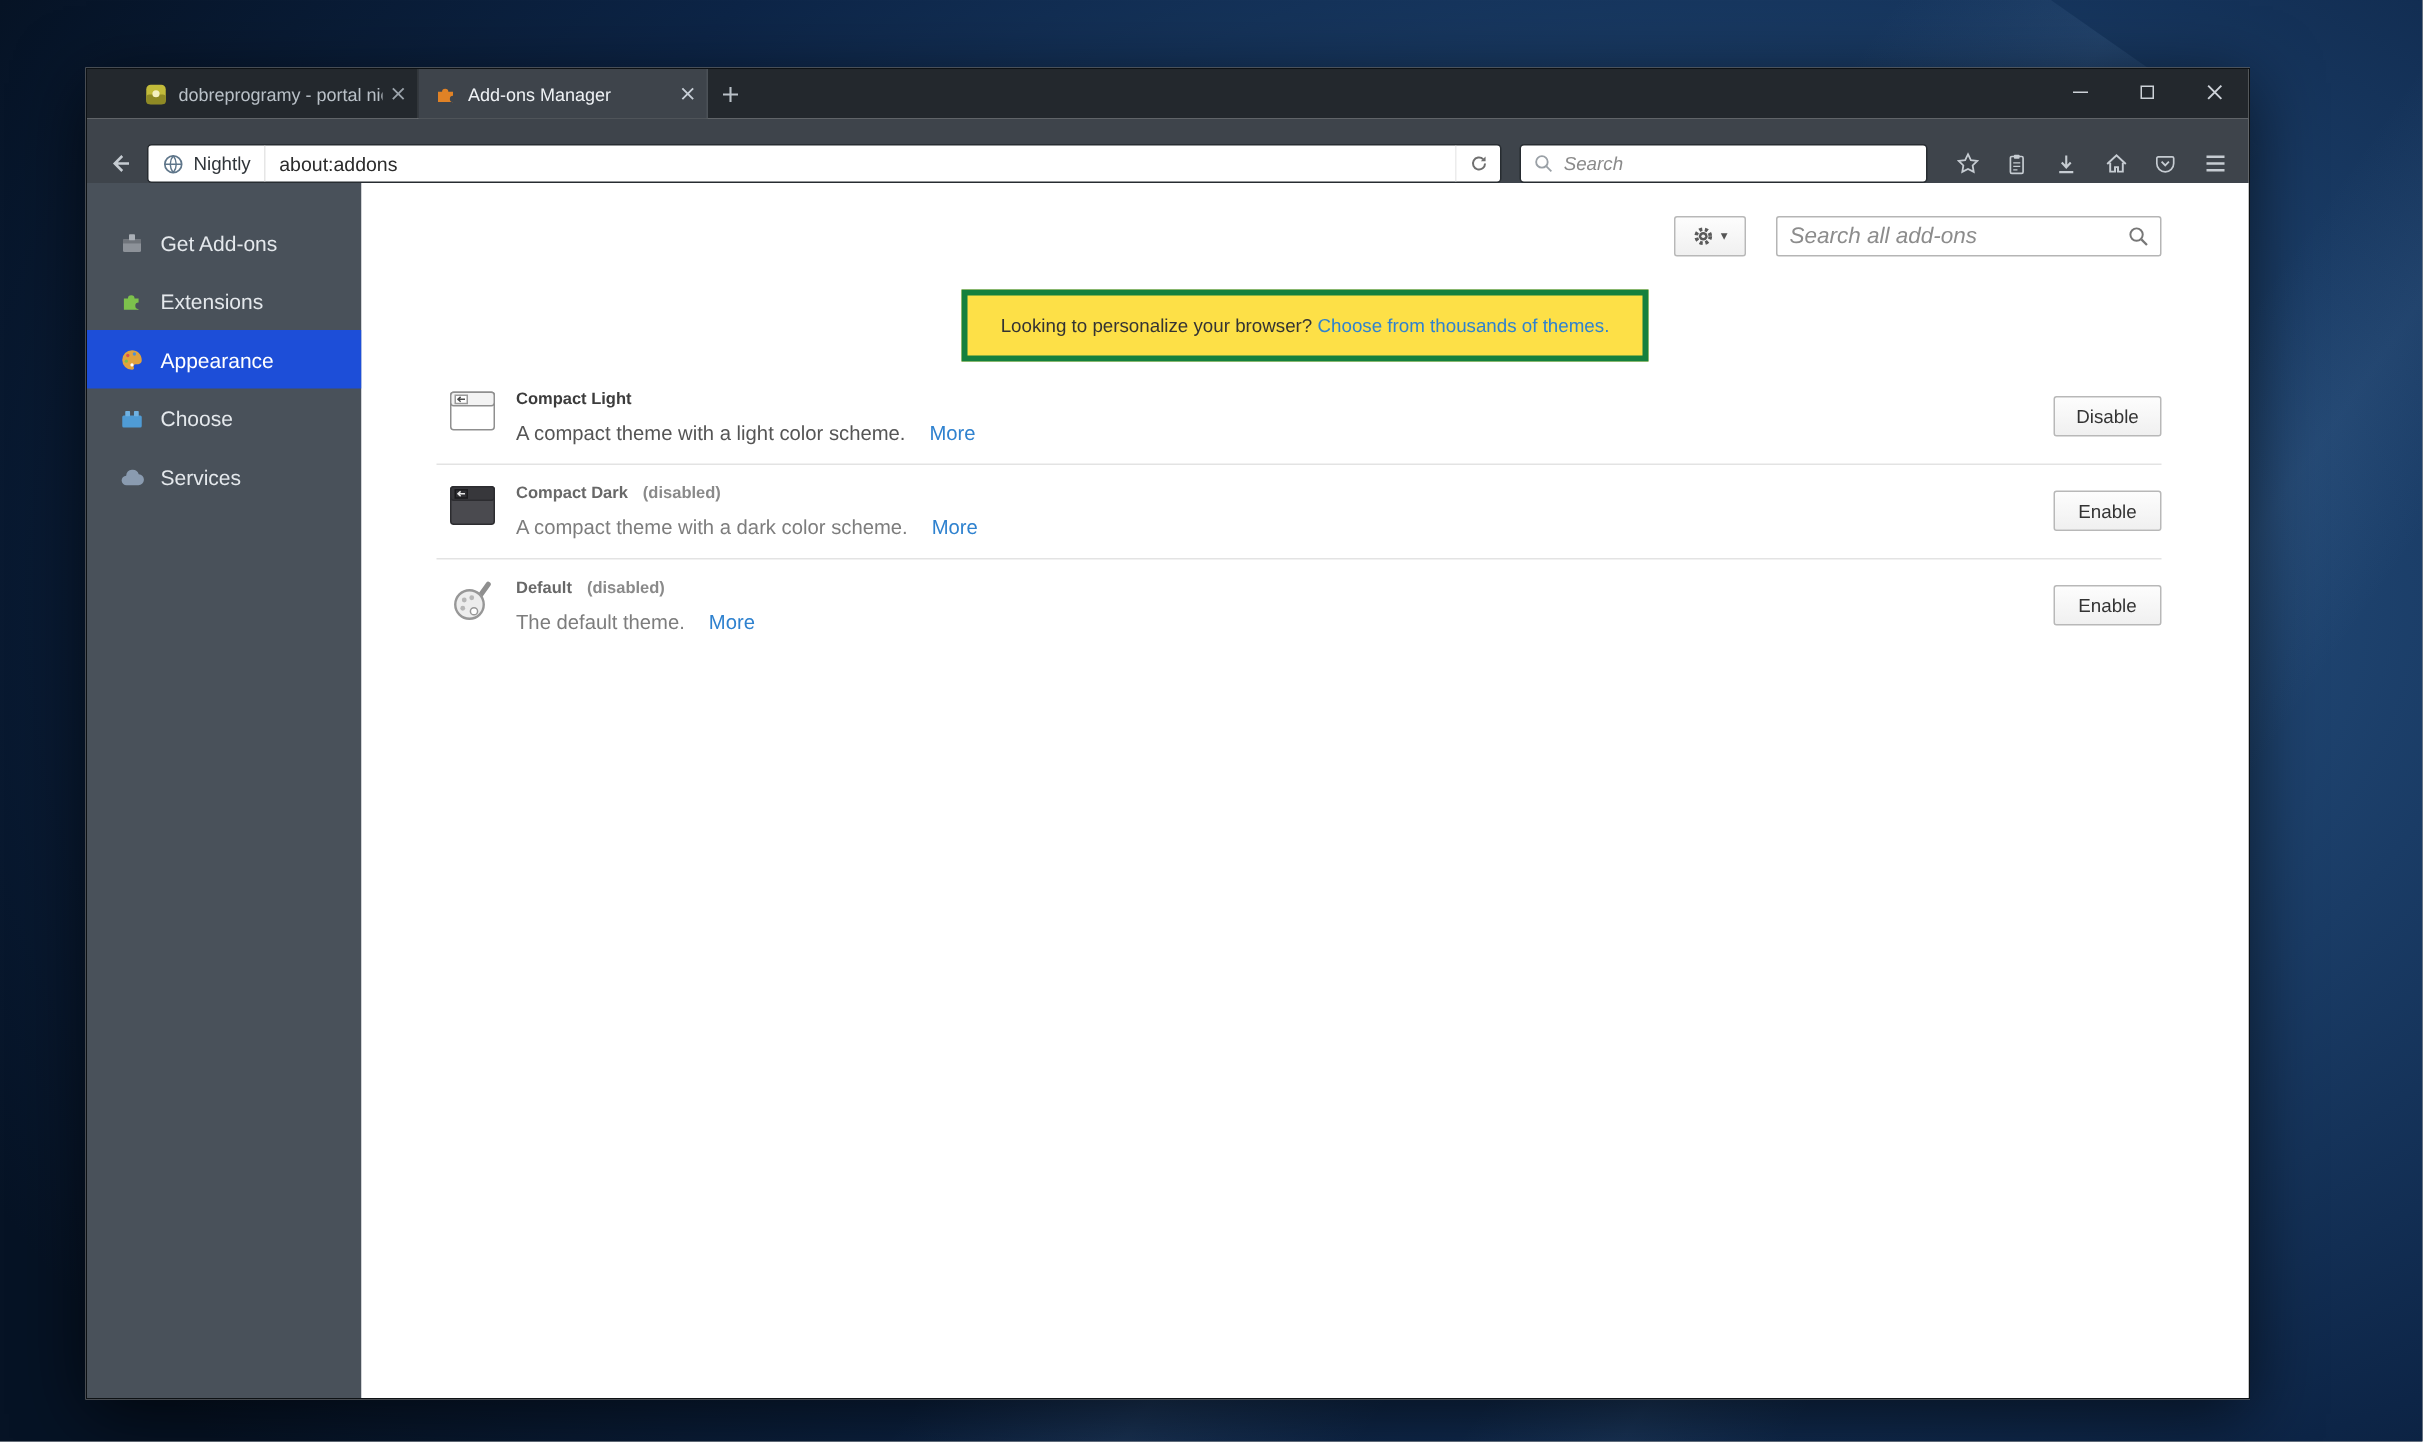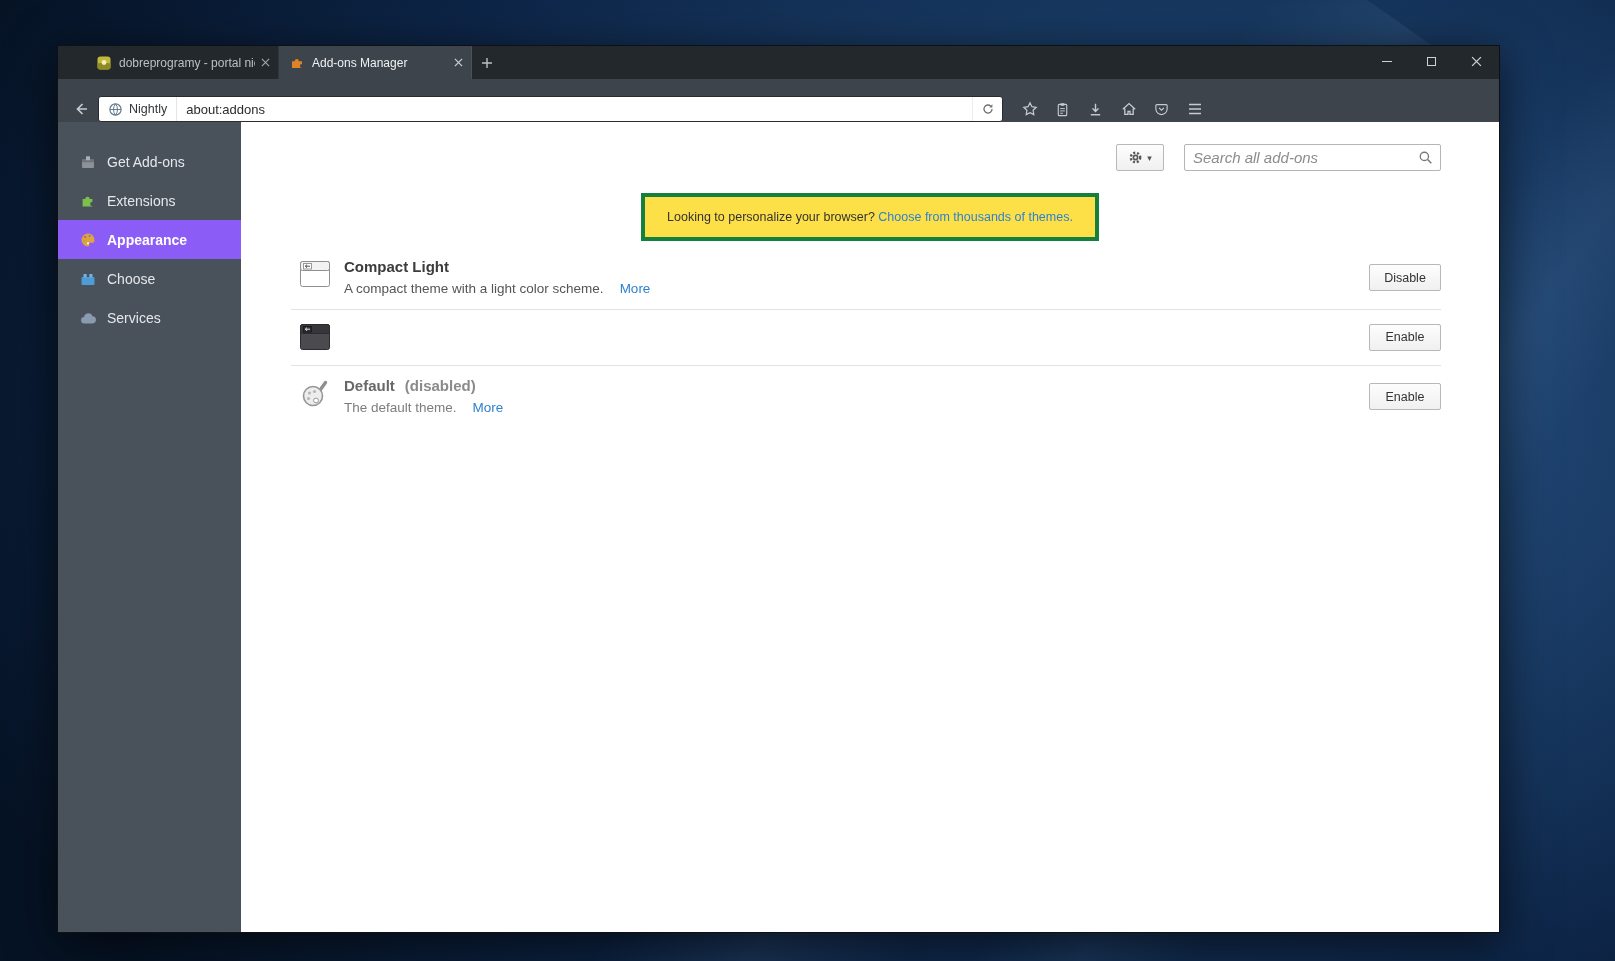--- a/index.html
+++ b/index.html
@@ -52,21 +52,21 @@
     font-family:inherit; font-size:12.5px; font-style:italic; color:#444; }
   .searchbar input::placeholder { color:#8a8a8a; font-style:italic; }
   .nav-icons { display:flex; align-items:center; margin-left:10px; }
   .nav-icon { width:33px; height:26px; display:flex; align-items:center; justify-content:center; }
 
   
   .content { flex:1; display:flex; min-height:0; }
   .sidebar { flex:0 0 183px; background:#49515a; padding-top:20px; }
   .side-item { height:39px; display:flex; align-items:center; padding-left:22px; gap:11px;
     color:#e4e8ec; font-size:14px; cursor:default; }
-  .side-item.selected { background:#8b5cf6; color:#ffffff; font-weight:bold; }
+  .side-item.selected { background:#1d4ed8; color:#ffffff; font-weight:normal; }
   .side-icon { width:16px; height:16px; flex:0 0 16px; display:flex; }
 
   .main { flex:1; background:#fff; overflow:hidden; }
   .topbar { display:flex; justify-content:flex-end; align-items:center; gap:20px; padding:22px 58px 0 0; }
   .tools-btn { height:27px; width:48px; border:1px solid #b8b8b8; border-radius:2px;
     background:linear-gradient(#fdfdfd,#f0f0f0); display:flex; align-items:center; justify-content:center;
     gap:4px; color:#555; font-size:9px; }
   .addons-search { height:27px; width:257px; border:1px solid #b5b5b5; border-radius:2px;
     background:#fff; display:flex; align-items:center; padding:0 7px 0 8px; }
   .addons-search input { flex:1; min-width:0; border:0; outline:0;
@@ -74,21 +74,21 @@
   .addons-search input::placeholder { color:#8c8c8c; font-style:italic; }
 
   .banner { margin:22px auto 0 auto; width:fit-content; background:#fde047; border:4px solid #15803d;
     padding:13px 22px; font-size:12.5px; color:#333; }
   .banner a { color:#2f82cf; text-decoration:none; cursor:pointer; }
 
   .theme-list { margin:6px 58px 0 50px; }
   .theme-row { display:flex; align-items:flex-start; padding:11px 0 12px 8px; border-bottom:1px solid #e3e3e3; }
   .theme-row:last-child { border-bottom:0; }
   .theme-icon { width:32px; height:32px; margin-right:13px; flex:0 0 32px; display:flex; }
-  .theme-title-line { font-size:15px; font-weight:bold; color:#3c3c3c; line-height:17px; }
+  .theme-title-line { font-size:11px; font-weight:bold; color:#3c3c3c; line-height:17px; }
   .theme-row.disabled .theme-title-line .theme-title { color:#686868; }
   .theme-status { color:#8a8a8a; margin-left:10px; }
   .theme-desc-line { margin-top:6px; font-size:13.5px; color:#555; line-height:16px; }
   .theme-row.disabled .theme-desc-line .theme-desc { color:#7d7d7d; }
   .more-link { color:#2f82cf; margin-left:16px; text-decoration:none; cursor:pointer; }
   .action-btn { margin-left:auto; align-self:center; min-width:72px; height:27px; padding:0 12px;
     border:1px solid #b8b8b8; border-radius:2px; background:linear-gradient(#fdfdfd,#f0f0f0);
     font-family:inherit; font-size:12.5px; color:#333; cursor:pointer; }
 </style>
 </head>
@@ -173,20 +173,27 @@
       </span>
       <span class="url-text">about:addons</span>
       <span class="reload-btn">
         <svg width="14" height="14" viewBox="0 0 16 16">
             <path d="M12.6 8a4.6 4.6 0 1 1-1.4-3.3" fill="none" stroke="#6f6f6f" stroke-width="1.5"></path>
             <path d="M13 2.6v3.6H9.4z" fill="#6f6f6f"></path>
           </svg>
       </span>
     </div>
 
+    <div class="searchbar">
+      <svg width="14" height="14" viewBox="0 0 16 16">
+          <circle cx="6.8" cy="6.8" r="4.4" fill="none" stroke="#9aa0a6" stroke-width="1.4"></circle>
+          <path d="M10.2 10.2L14 14" stroke="#9aa0a6" stroke-width="1.4"></path>
+        </svg>
+      <input type="text" placeholder="Search" style="">
+    </div>
 
     <div class="nav-icons">
       <span class="nav-icon">
         <svg width="16" height="16" viewBox="0 0 16 16">
             <path d="M8 1.8l1.9 3.9 4.3.6-3.1 3 .7 4.3L8 11.6l-3.8 2 .7-4.3-3.1-3 4.3-.6z" fill="none" stroke="#c6ccd2" stroke-width="1.2"></path>
           </svg>
       </span>
       <span class="nav-icon">
         <svg width="15" height="15" viewBox="0 0 16 16">
             <rect x="3.5" y="2.5" width="9" height="12" rx="1" fill="none" stroke="#c6ccd2" stroke-width="1.2"></rect>
@@ -321,20 +328,28 @@
 
         <div class="theme-row disabled">
           <span class="theme-icon">
             <svg width="32" height="32" viewBox="0 0 32 32">
                 <rect x="1.5" y="3.5" width="29" height="25" rx="2" fill="#4a4a4f" stroke="#2c2c30"></rect>
                 <rect x="1.5" y="3.5" width="29" height="9" rx="2" fill="#37373b" stroke="#2c2c30"></rect>
                 <rect x="4.5" y="5.5" width="8" height="5.5" fill="#2e2e32" stroke="#1a1a1d"></rect>
                 <path d="M11 8.2H6.4M8.1 6.6L6.3 8.2l1.8 1.6" stroke="#e6e6e6" fill="none"></path>
               </svg>
           </span>
+          <div>
+            <div class="theme-title-line">
+              <span class="theme-title">Compact Dark</span><span class="theme-status">(disabled)</span>
+            </div>
+            <div class="theme-desc-line">
+              <span class="theme-desc">A compact theme with a dark color scheme.</span><a class="more-link">More</a>
+            </div>
+          </div>
           <button class="action-btn">Enable</button>
         </div>
 
         <div class="theme-row disabled">
           <span class="theme-icon">
             <svg width="32" height="32" viewBox="0 0 32 32">
                 <path d="M26.5 5.5L19 16" stroke="#8f8f8f" stroke-width="3.4" stroke-linecap="round"></path>
                 <circle cx="14" cy="19" r="9.5" fill="#ededed" stroke="#979797" stroke-width="1.6"></circle>
                 <circle cx="10.5" cy="16" r="1.6" fill="#b7b7b7"></circle>
                 <circle cx="15.5" cy="14.5" r="1.6" fill="#b7b7b7"></circle>

